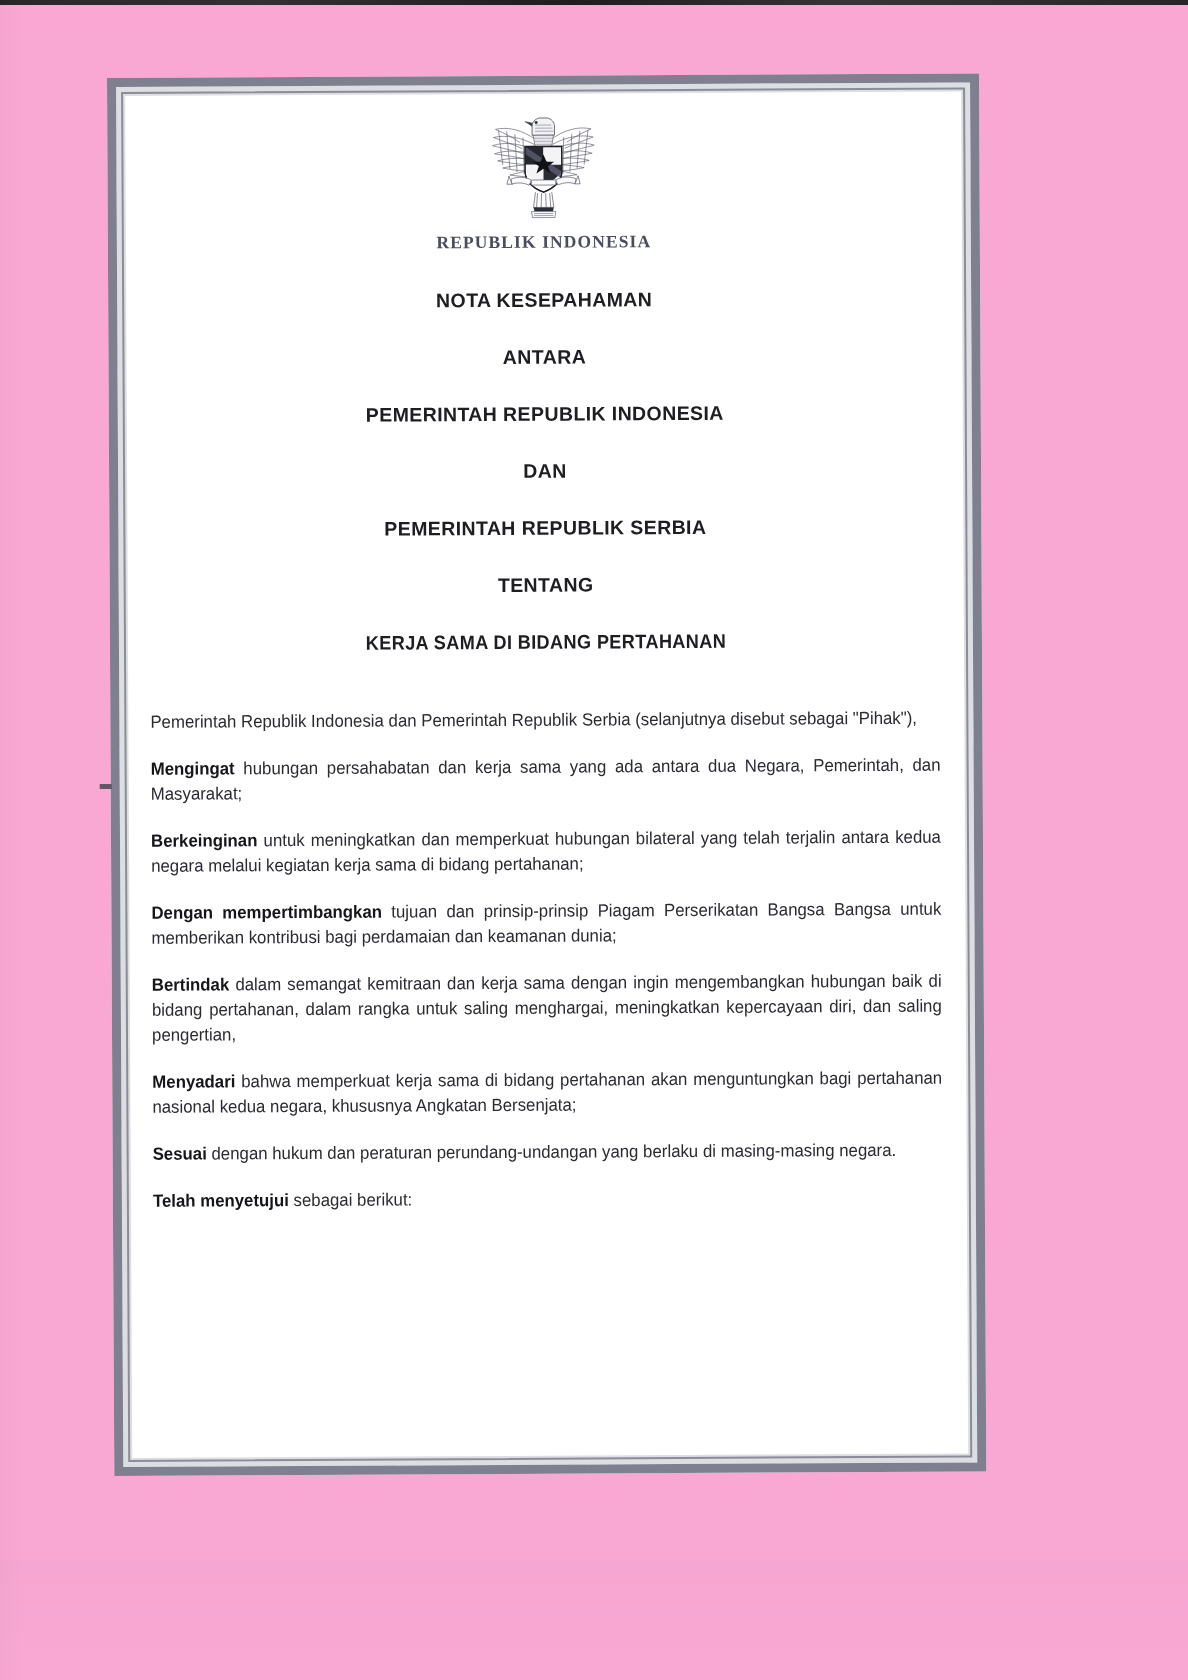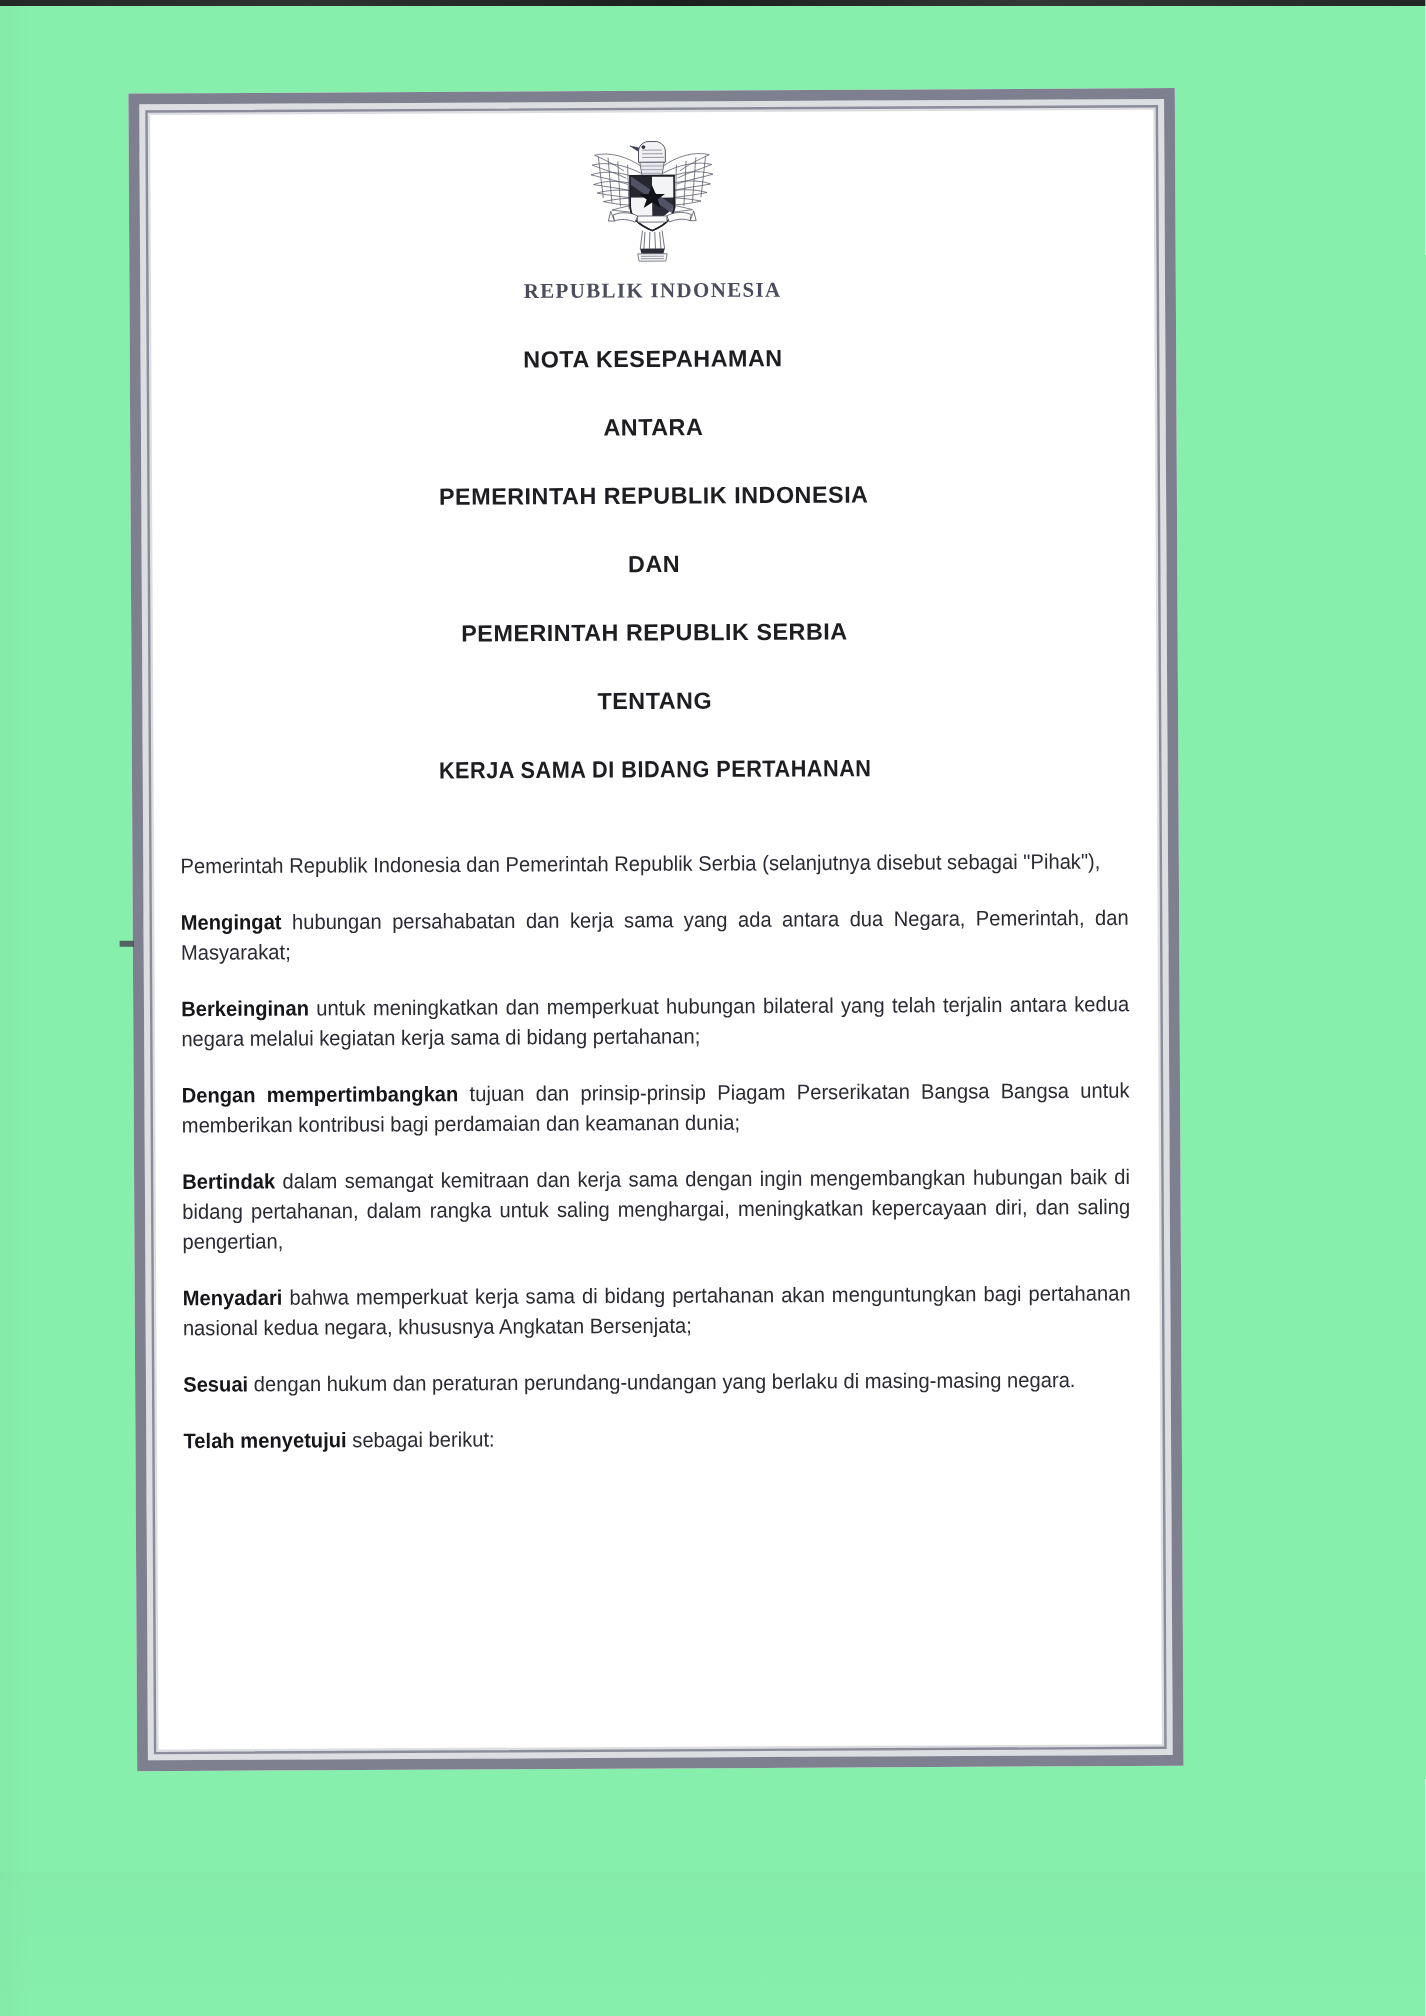--- a/index.html
+++ b/index.html
@@ -12,21 +12,21 @@
     height: 1680px;
     position: relative;
     overflow: hidden;
     font-family: "Liberation Sans", sans-serif;
   }
 
   
   #scan-page {
     position: absolute;
     inset: 0;
-    background: #86efac;
+    background: #f9a8d4;
   }
   
   #scan-top-edge {
     position: absolute;
     left: 0; top: 0;
     width: 1188px; height: 5px;
     background: linear-gradient(90deg,#1c1c1c 0%, #262626 22%, #111 48%, #2b2b2b 72%, #1a1a1a 100%);
     opacity: .93;
   }
   #scan-noise-1 {

